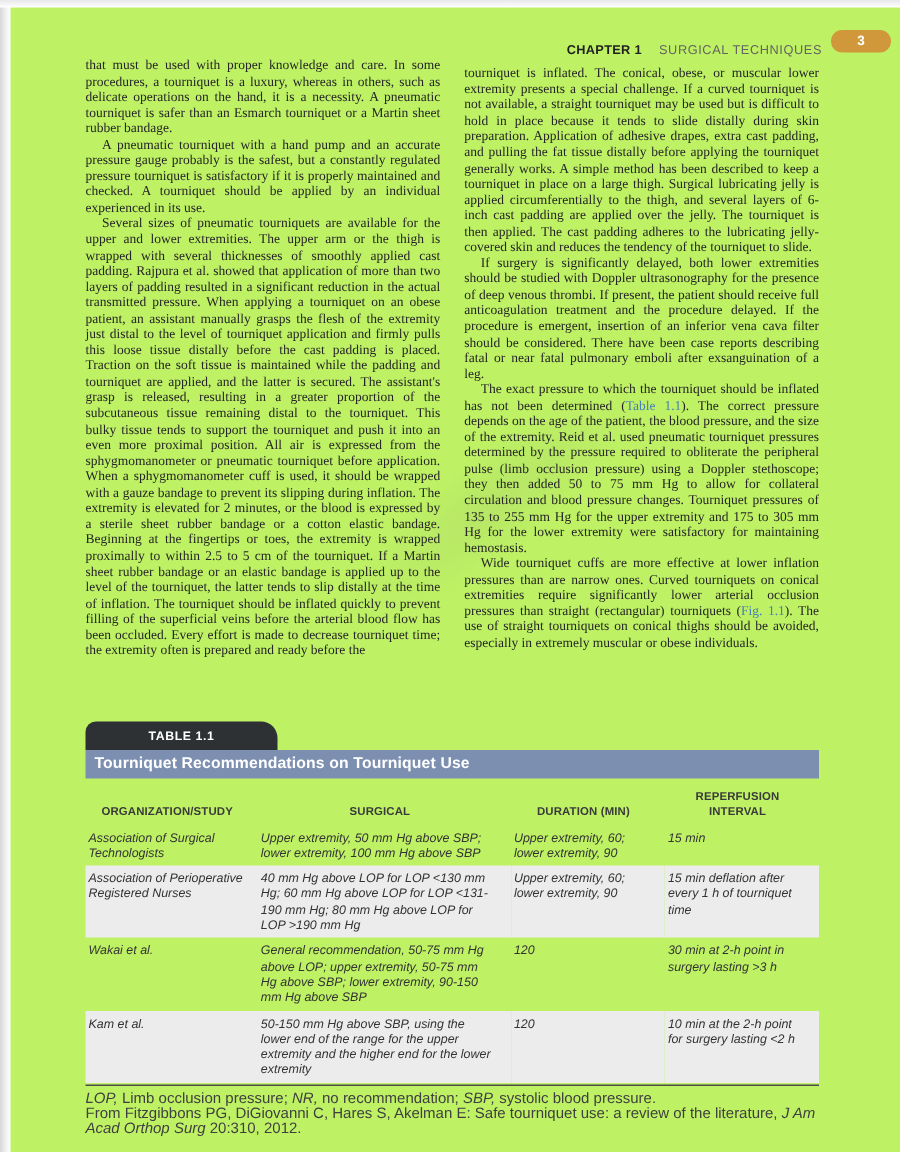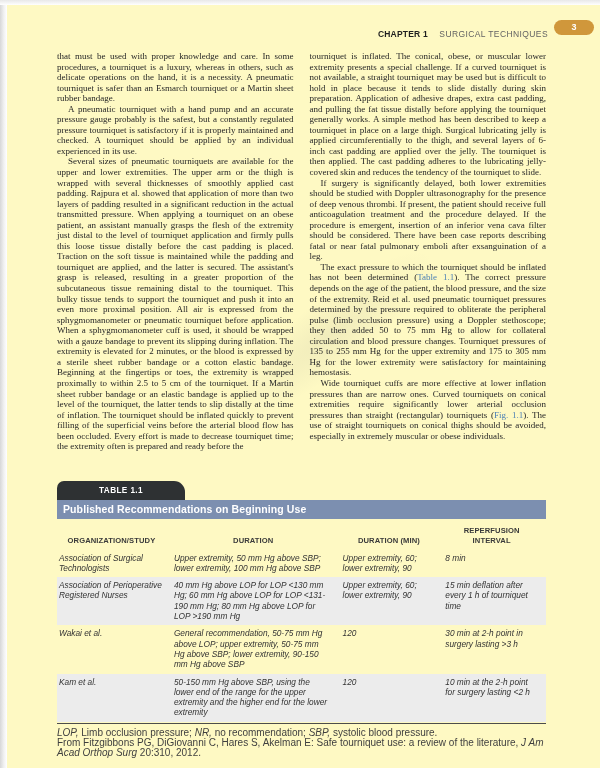--- a/index.html
+++ b/index.html
@@ -1,36 +1,36 @@
 <!DOCTYPE html>
 <html><head>
 <meta charset="utf-8">
 <style>
   html,body{margin:0;padding:0;background:#f2f2f2;}
   .page{
-    position:relative;width:600px;height:768px;background:#fef9c3;
+    position:relative;width:600px;height:768px;background:#bef264;
     font-family:"Liberation Serif",serif;overflow:hidden;margin:0 auto;
   }
   .scan-edge-left{position:absolute;left:0;top:0;width:7px;height:100%;
     background:linear-gradient(to right,#d7d7d7,#f1f1f1 55%,#ffffff);}
   .scan-edge-top{position:absolute;left:0;top:0;width:100%;height:5px;
     background:linear-gradient(#e8e8e8,#ffffff);}
   .scan-watermark{position:absolute;left:200px;top:300px;width:260px;height:70px;
     transform:rotate(-38deg);
     background:radial-gradient(ellipse at center,rgba(120,120,120,0.10),rgba(120,120,120,0) 70%);}
   
   .running-head{position:absolute;top:20px;left:57px;right:0;height:17px;
     font-family:"Liberation Sans",sans-serif;}
   .running-head .text{position:absolute;right:52px;top:3px;white-space:nowrap;}
   .chapter-label{font-weight:bold;font-size:8.5px;color:#1f1f1f;letter-spacing:.2px;}
   .section-label{font-size:8.5px;color:#636363;letter-spacing:.4px;margin-left:7px;}
   .page-badge{position:absolute;right:6px;top:0;width:40px;height:15px;background:#d0973b;
     border-radius:8px;color:#fff;font-weight:bold;font-size:9px;text-align:center;line-height:15px;}
   
-  .columns{position:absolute;top:51px;left:57px;width:489px;display:flex;gap:16px;}
+  .columns{position:absolute;top:38px;left:57px;width:489px;display:flex;gap:16px;align-items:center;}
   .col{width:236.5px;font-size:9px;line-height:10.55px;text-align:justify;color:#262626;}
   .col p{margin:0;}
   .col p.indent{text-indent:11px;}
   .xref{color:#4a7fb5;cursor:pointer;}
   
   .table-block{position:absolute;left:57px;top:481px;width:489px;
     font-family:"Liberation Sans",sans-serif;}
   .table-tab{width:128px;height:19px;background:#2e3133;border-radius:7px 11px 0 0;
     color:#fff;font-weight:bold;font-size:8.2px;text-align:center;line-height:20px;letter-spacing:.4px;}
   .table-title{height:19px;background:#7c8fb0;color:#ffffff;font-weight:bold;font-size:10.5px;
@@ -70,42 +70,42 @@
     <div class="col">
         <p>tourniquet is inflated. The conical, obese, or muscular lower extremity presents a special challenge. If a curved tourniquet is not available, a straight tourniquet may be used but is difficult to hold in place because it tends to slide distally during skin preparation. Application of adhesive drapes, extra cast padding, and pulling the fat tissue distally before applying the tourniquet generally works. A simple method has been described to keep a tourniquet in place on a large thigh. Surgical lubricating jelly is applied circumferentially to the thigh, and several layers of 6-inch cast padding are applied over the jelly. The tourniquet is then applied. The cast padding adheres to the lubricating jelly-covered skin and reduces the tendency of the tourniquet to slide.</p>
         <p class="indent">If surgery is significantly delayed, both lower extremities should be studied with Doppler ultrasonography for the presence of deep venous thrombi. If present, the patient should receive full anticoagulation treatment and the procedure delayed. If the procedure is emergent, insertion of an inferior vena cava filter should be considered. There have been case reports describing fatal or near fatal pulmonary emboli after exsanguination of a leg.</p>
         <p class="indent">The exact pressure to which the tourniquet should be inflated has not been determined (<span class="xref">Table 1.1</span>). The correct pressure depends on the age of the patient, the blood pressure, and the size of the extremity. Reid et al. used pneumatic tourniquet pressures determined by the pressure required to obliterate the peripheral pulse (limb occlusion pressure) using a Doppler stethoscope; they then added 50 to 75 mm Hg to allow for collateral circulation and blood pressure changes. Tourniquet pressures of 135 to 255 mm Hg for the upper extremity and 175 to 305 mm Hg for the lower extremity were satisfactory for maintaining hemostasis.</p>
         <p class="indent">Wide tourniquet cuffs are more effective at lower inflation pressures than are narrow ones. Curved tourniquets on conical extremities require significantly lower arterial occlusion pressures than straight (rectangular) tourniquets (<span class="xref">Fig. 1.1</span>). The use of straight tourniquets on conical thighs should be avoided, especially in extremely muscular or obese individuals.</p>
       </div>
   </div>
 
   <div class="table-block">
     <div class="table-tab">TABLE 1.1</div>
-    <div class="table-title">Published Recommendations on Beginning Use</div>
+    <div class="table-title">Tourniquet Recommendations on Tourniquet Use</div>
     <table class="rec">
       <colgroup>
         <col class="col-org">
           <col class="col-press">
           <col class="col-dur">
           <col class="col-reper">
       </colgroup>
       <thead>
           <tr id="rec-head">
             <th>ORGANIZATION/STUDY</th>
-            <th>DURATION</th>
+            <th>SURGICAL</th>
             <th>DURATION (MIN)</th>
             <th>REPERFUSION INTERVAL</th>
           </tr>
         </thead>
       <tbody id="rec-body">
           <tr>
             <td>Association of Surgical Technologists</td>
             <td>Upper extremity, 50 mm Hg above SBP; lower extremity, 100 mm Hg above SBP</td>
             <td>Upper extremity, 60; lower extremity, 90</td>
-            <td>8 min</td>
+            <td>15 min</td>
           </tr>
           <tr class="striped">
             <td>Association of Perioperative Registered Nurses</td>
             <td>40 mm Hg above LOP for LOP &lt;130 mm Hg; 60 mm Hg above LOP for LOP &lt;131-190 mm Hg; 80 mm Hg above LOP for LOP &gt;190 mm Hg</td>
             <td>Upper extremity, 60; lower extremity, 90</td>
             <td>15 min deflation after every 1 h of tourniquet time</td>
           </tr>
           <tr>
             <td>Wakai et al.</td>
             <td>General recommendation, 50-75 mm Hg above LOP; upper extremity, 50-75 mm Hg above SBP; lower extremity, 90-150 mm Hg above SBP</td>

